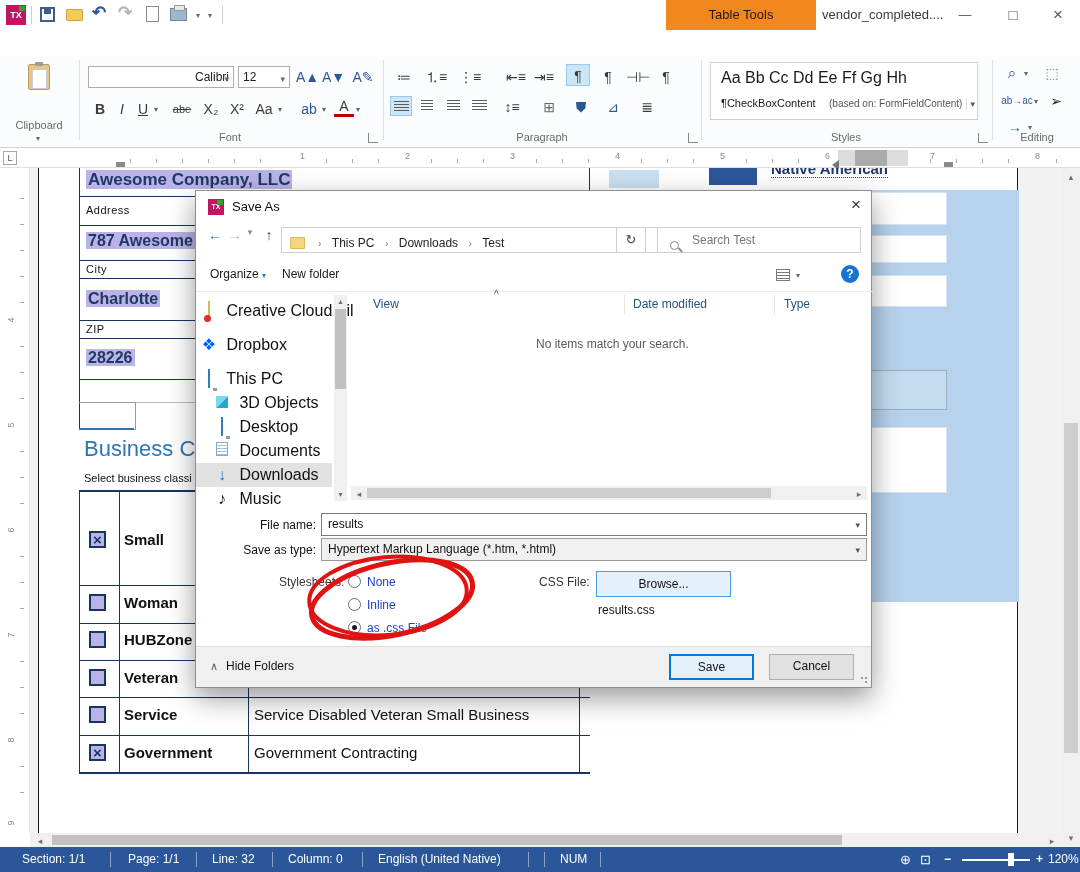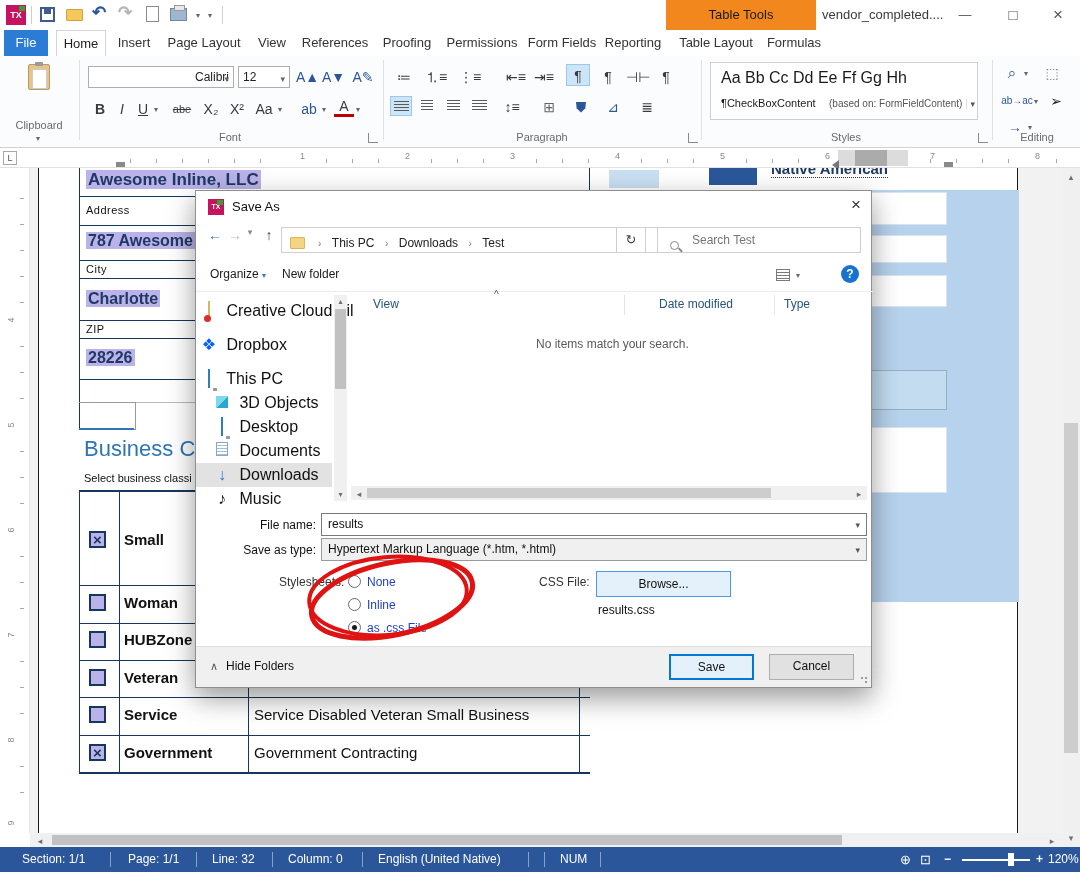--- a/index.html
+++ b/index.html
@@ -139,34 +139,20 @@
     <div class="abs mini-car" style="left:208px;top:11px;">▾</div>
     <div class="abs qat-sep" style="left:222px;top:6px;"></div>
     <div class="abs" style="left:666px;top:0;width:150px;height:30px;background:#F2871E;color:#1a1a1a;
          font-size:13px;text-align:center;line-height:30px;">Table Tools</div>
     <div class="abs" style="left:822px;top:0;height:30px;line-height:30px;font-size:13px;color:#3a3a3a;">vendor_completed....</div>
     <div class="abs winbtn" style="left:950px;top:0;">—</div>
     <div class="abs winbtn" style="left:998px;top:0;font-size:15px;">□</div>
     <div class="abs winbtn" style="left:1043px;top:0;font-size:17px;">×</div>
   </div>
 
-  <div class="abs tabrow">
-    <div class="rtab file" style="left:4px;width:44px;">File</div>
-    <div class="rtab sel" style="left:56px;width:50px;">Home</div>
-    <div class="rtab" style="left:110px;width:48px;">Insert</div>
-    <div class="rtab" style="left:162px;width:84px;">Page Layout</div>
-    <div class="rtab" style="left:250px;width:44px;">View</div>
-    <div class="rtab" style="left:298px;width:74px;">References</div>
-    <div class="rtab" style="left:376px;width:62px;">Proofing</div>
-    <div class="rtab" style="left:442px;width:80px;">Permissions</div>
-    <div class="rtab" style="left:526px;width:72px;">Form Fields</div>
-    <div class="rtab" style="left:602px;width:62px;">Reporting</div>
-    <div class="rtab" style="left:672px;width:88px;">Table Layout</div>
-    <div class="rtab" style="left:764px;width:60px;">Formulas</div>
-  </div>
 
   <div class="abs ribbon">
 
     <div class="abs" style="left:28px;top:8px;">
         <div class="clipico"></div>
       </div>
     <div class="grp-label" style="left:0;width:78px;bottom:16px;">Clipboard</div>
     <div class="abs mini-car" style="left:36px;bottom:4px;">▾</div>
     <div class="grp-sep" style="left:79px;"></div>
 
@@ -337,21 +323,21 @@
       <div class="tline" style="left:550px;top:0;width:1px;height:28px;"></div>
       <div class="tline" style="left:40px;top:28px;width:511px;height:1px;"></div>
       <div class="tline" style="left:40px;top:57px;width:511px;height:1px;"></div>
       <div class="tline" style="left:40px;top:92px;width:511px;height:1px;"></div>
       <div class="tline" style="left:40px;top:110px;width:511px;height:1px;"></div>
       <div class="tline" style="left:40px;top:152px;width:511px;height:1px;"></div>
       <div class="tline" style="left:40px;top:170px;width:511px;height:1px;"></div>
       <div class="tline" style="left:40px;top:211px;width:511px;height:1px;"></div>
 
       <div class="abs" style="left:47px;top:2px;font-weight:bold;font-size:17px;color:#1F3864;">
-        <span style="background:#BAB3E9;padding:0 2px;">Awesome Inline, LLC</span></div>
+        <span style="background:#BAB3E9;padding:0 2px;">Awesome Company, LLC</span></div>
       <div class="fldlbl" style="left:47px;top:36px;">Address</div>
       <div class="lavval" style="left:47px;top:64px;"><span>787 Awesome</span></div>
       <div class="fldlbl" style="left:47px;top:95px;">City</div>
       <div class="lavval" style="left:47px;top:122px;"><span>Charlotte</span></div>
       <div class="fldlbl" style="left:47px;top:155px;">ZIP</div>
       <div class="lavval" style="left:47px;top:181px;"><span>28226</span></div>
 
       <div class="abs" style="left:40px;top:234px;width:57px;height:28px;border:1px solid #9a9a9a;border-left:none;"></div>
       <div class="abs" style="left:40px;top:260px;width:55px;height:2px;background:#2E75B6;"></div>
       <div class="tline" style="left:97px;top:234px;width:85px;height:1px;background:#bbb;"></div>
@@ -467,21 +453,21 @@
       <span>Music</span></div>
 
     <div class="abs sb" style="left:138px;top:104px;width:13px;height:206px;">
       <div class="sb-arrow" style="left:0;top:2px;width:13px;font-size:8px;">▴</div>
       <div class="sb-thumb" style="left:1px;top:14px;width:11px;height:80px;background:#C1C1C1;"></div>
       <div class="sb-arrow" style="left:0;bottom:2px;width:13px;font-size:8px;">▾</div>
     </div>
 
     <div class="colhdr" style="left:177px;">View</div>
     <div class="abs" style="left:298px;top:98px;font-size:10px;color:#555;">^</div>
-    <div class="colhdr" style="left:463px;">Date modified</div>
+    <div class="colhdr" style="left:437px;">Date modified</div>
     <div class="colhdr" style="left:588px;">Type</div>
     <div class="abs" style="left:428px;top:104px;width:1px;height:20px;background:#e4e4e4;"></div>
     <div class="abs" style="left:578px;top:104px;width:1px;height:20px;background:#e4e4e4;"></div>
     <div class="abs" style="left:340px;top:146px;font-size:12px;color:#5a5a5a;">No items match your search.</div>
 
     <div class="abs sb" style="left:155px;top:295px;width:516px;height:14px;">
       <div class="sb-arrow" style="left:2px;top:3px;width:12px;">◂</div>
       <div class="sb-thumb" style="left:16px;top:2px;width:404px;height:10px;"></div>
       <div class="sb-arrow" style="right:2px;top:3px;width:12px;">▸</div>
     </div>

